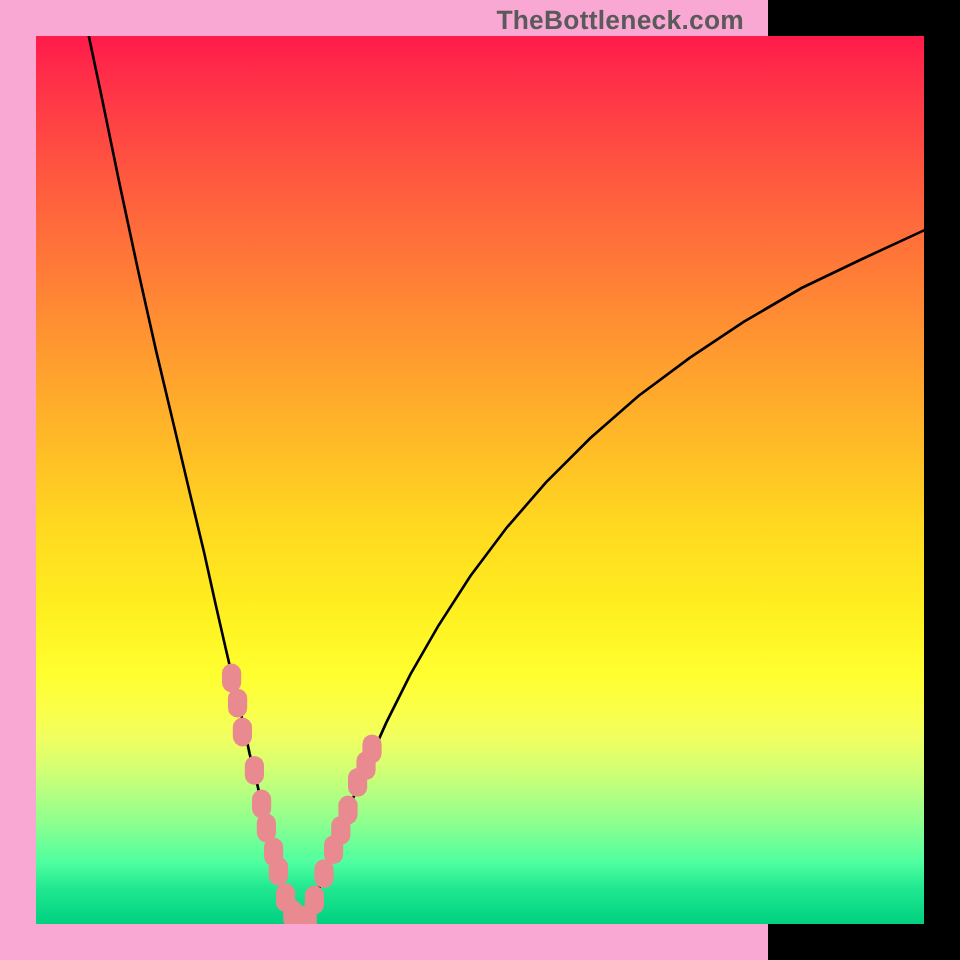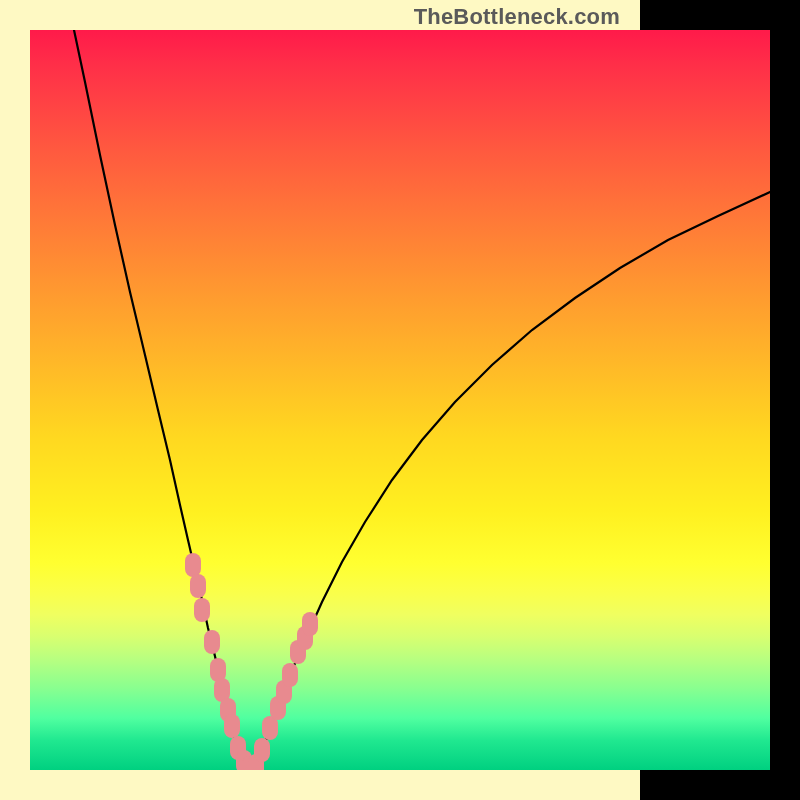--- a/index.html
+++ b/index.html
@@ -1,21 +1,21 @@
 <!DOCTYPE html>
 <html><head>
 <meta charset="utf-8">
 <style>
   * { margin: 0; padding: 0; box-sizing: border-box; }
   html, body { width: 800px; height: 800px; overflow: hidden; background: #000; }
   .chart-container {
     position: relative;
     width: 640px;
     height: 800px;
-    background: #fef9c3;
+    background: #f9a8d4;
   }
   .plot-area {
     position: absolute;
     left: 30px;
     top: 30px;
     width: 740px;
     height: 740px;
     background: linear-gradient(to bottom,
       #ff1a4a 0%,
       #ff3048 5%,

